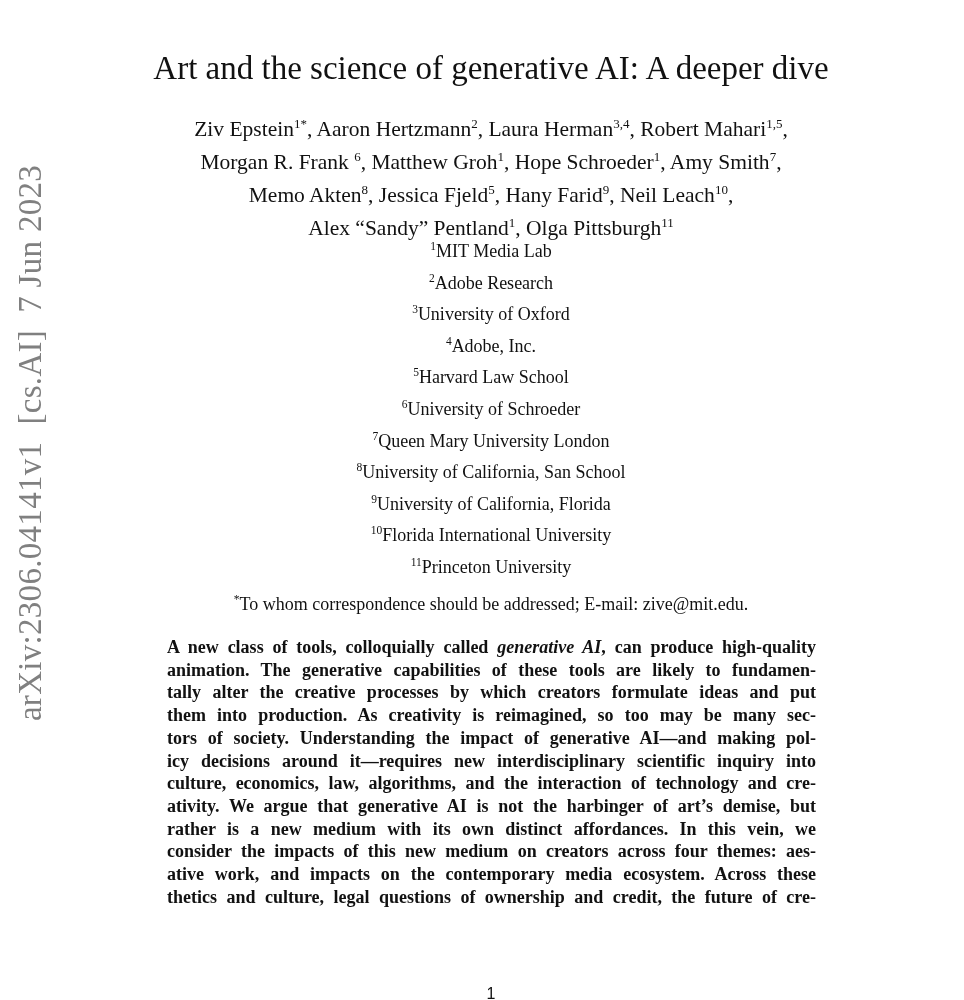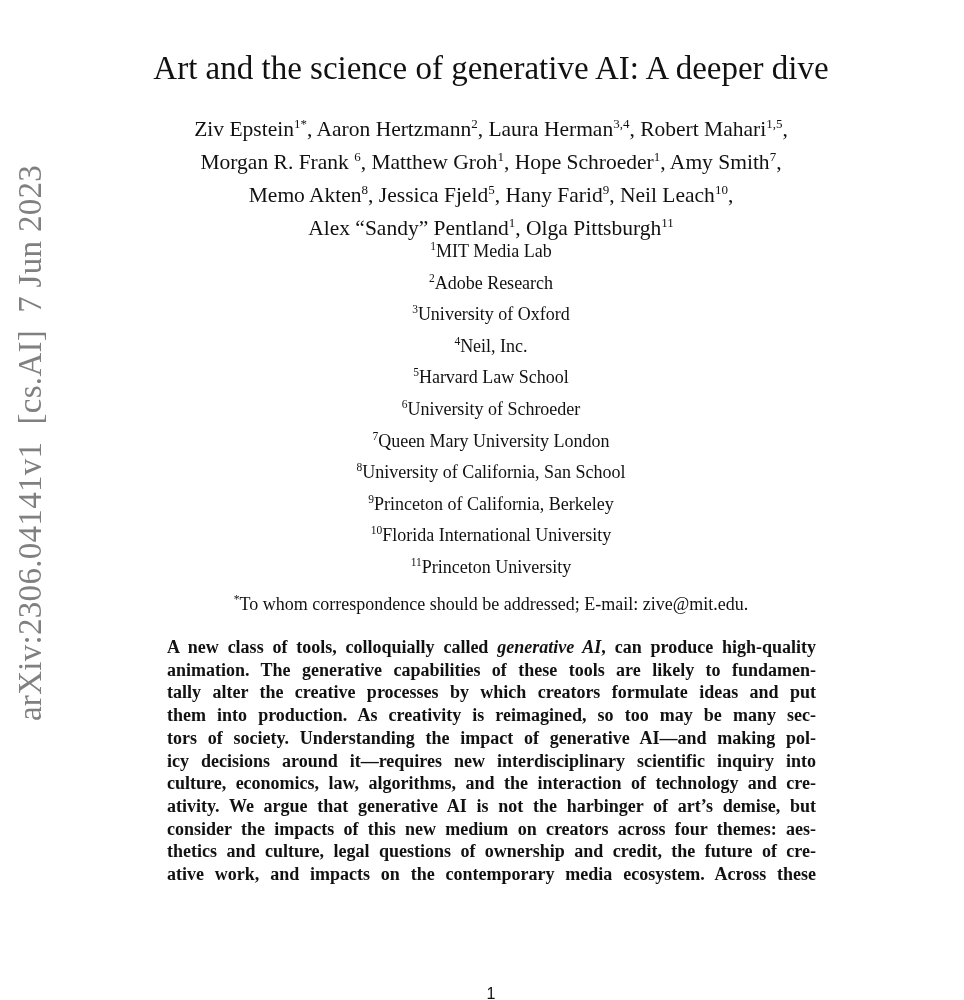--- a/index.html
+++ b/index.html
@@ -44,41 +44,42 @@
   <span><span>Hany Farid</span><sup>9</sup></span>, 
   <span><span>Neil Leach</span><sup>10</sup></span>,<br>
   <span><span>Alex “Sandy” Pentland</span><sup>1</sup></span>, 
   <span><span>Olga Pittsburgh</span><sup>11</sup></span>
 </div>
 
 <div class="affs">
   <span class="aff"><sup>1</sup><span>MIT Media Lab</span></span>
   <span class="aff"><sup>2</sup><span>Adobe Research</span></span>
   <span class="aff"><sup>3</sup><span>University of Oxford</span></span>
-  <span class="aff"><sup>4</sup><span>Neil, Inc.</span></span>
+  <span class="aff"><sup>4</sup><span>Adobe, Inc.</span></span>
   <span class="aff"><sup>5</sup><span>Harvard Law School</span></span>
   <span class="aff"><sup>6</sup><span>University of Schroeder</span></span>
   <span class="aff"><sup>7</sup><span>Queen Mary University London</span></span>
   <span class="aff"><sup>8</sup><span>University of California, San School</span></span>
-  <span class="aff"><sup>9</sup><span>Princeton of California, Berkeley</span></span>
+  <span class="aff"><sup>9</sup><span>University of California, Florida</span></span>
   <span class="aff"><sup>10</sup><span>Florida International University</span></span>
   <span class="aff"><sup>11</sup><span>Princeton University</span></span>
 </div>
 
 <div class="corr">
   <sup>*</sup><span>To whom correspondence should be addressed; E-mail: zive@mit.edu.</span>
 </div>
 
 <div class="abstract">
   <span class="line"><span>A new class of tools, colloquially called </span><em>generative AI</em><span>, can produce high-quality</span></span>
   <span class="line">animation.  The generative capabilities of these tools are likely to fundamen-</span>
   <span class="line">tally alter the creative processes by which creators formulate ideas and put</span>
   <span class="line">them into production.  As creativity is reimagined, so too may be many sec-</span>
   <span class="line">tors of society. Understanding the impact of generative AI—and making pol-</span>
   <span class="line">icy decisions around it—requires new interdisciplinary scientific inquiry into</span>
   <span class="line">culture, economics, law, algorithms, and the interaction of technology and cre-</span>
   <span class="line">ativity.  We argue that generative AI is not the harbinger of art’s demise, but</span>
+  <span class="line">rather is a new medium with its own distinct affordances.  In this vein, we</span>
   <span class="line">consider the impacts of this new medium on creators across four themes: aes-</span>
+  <span class="line">ative work, and impacts on the contemporary media ecosystem.  Across these</span>
   <span class="line">thetics and culture, legal questions of ownership and credit, the future of cre-</span>
-  <span class="line">ative work, and impacts on the contemporary media ecosystem.  Across these</span>
 </div>
 
 <div class="page-num">1</div>
 
 </body></html>

